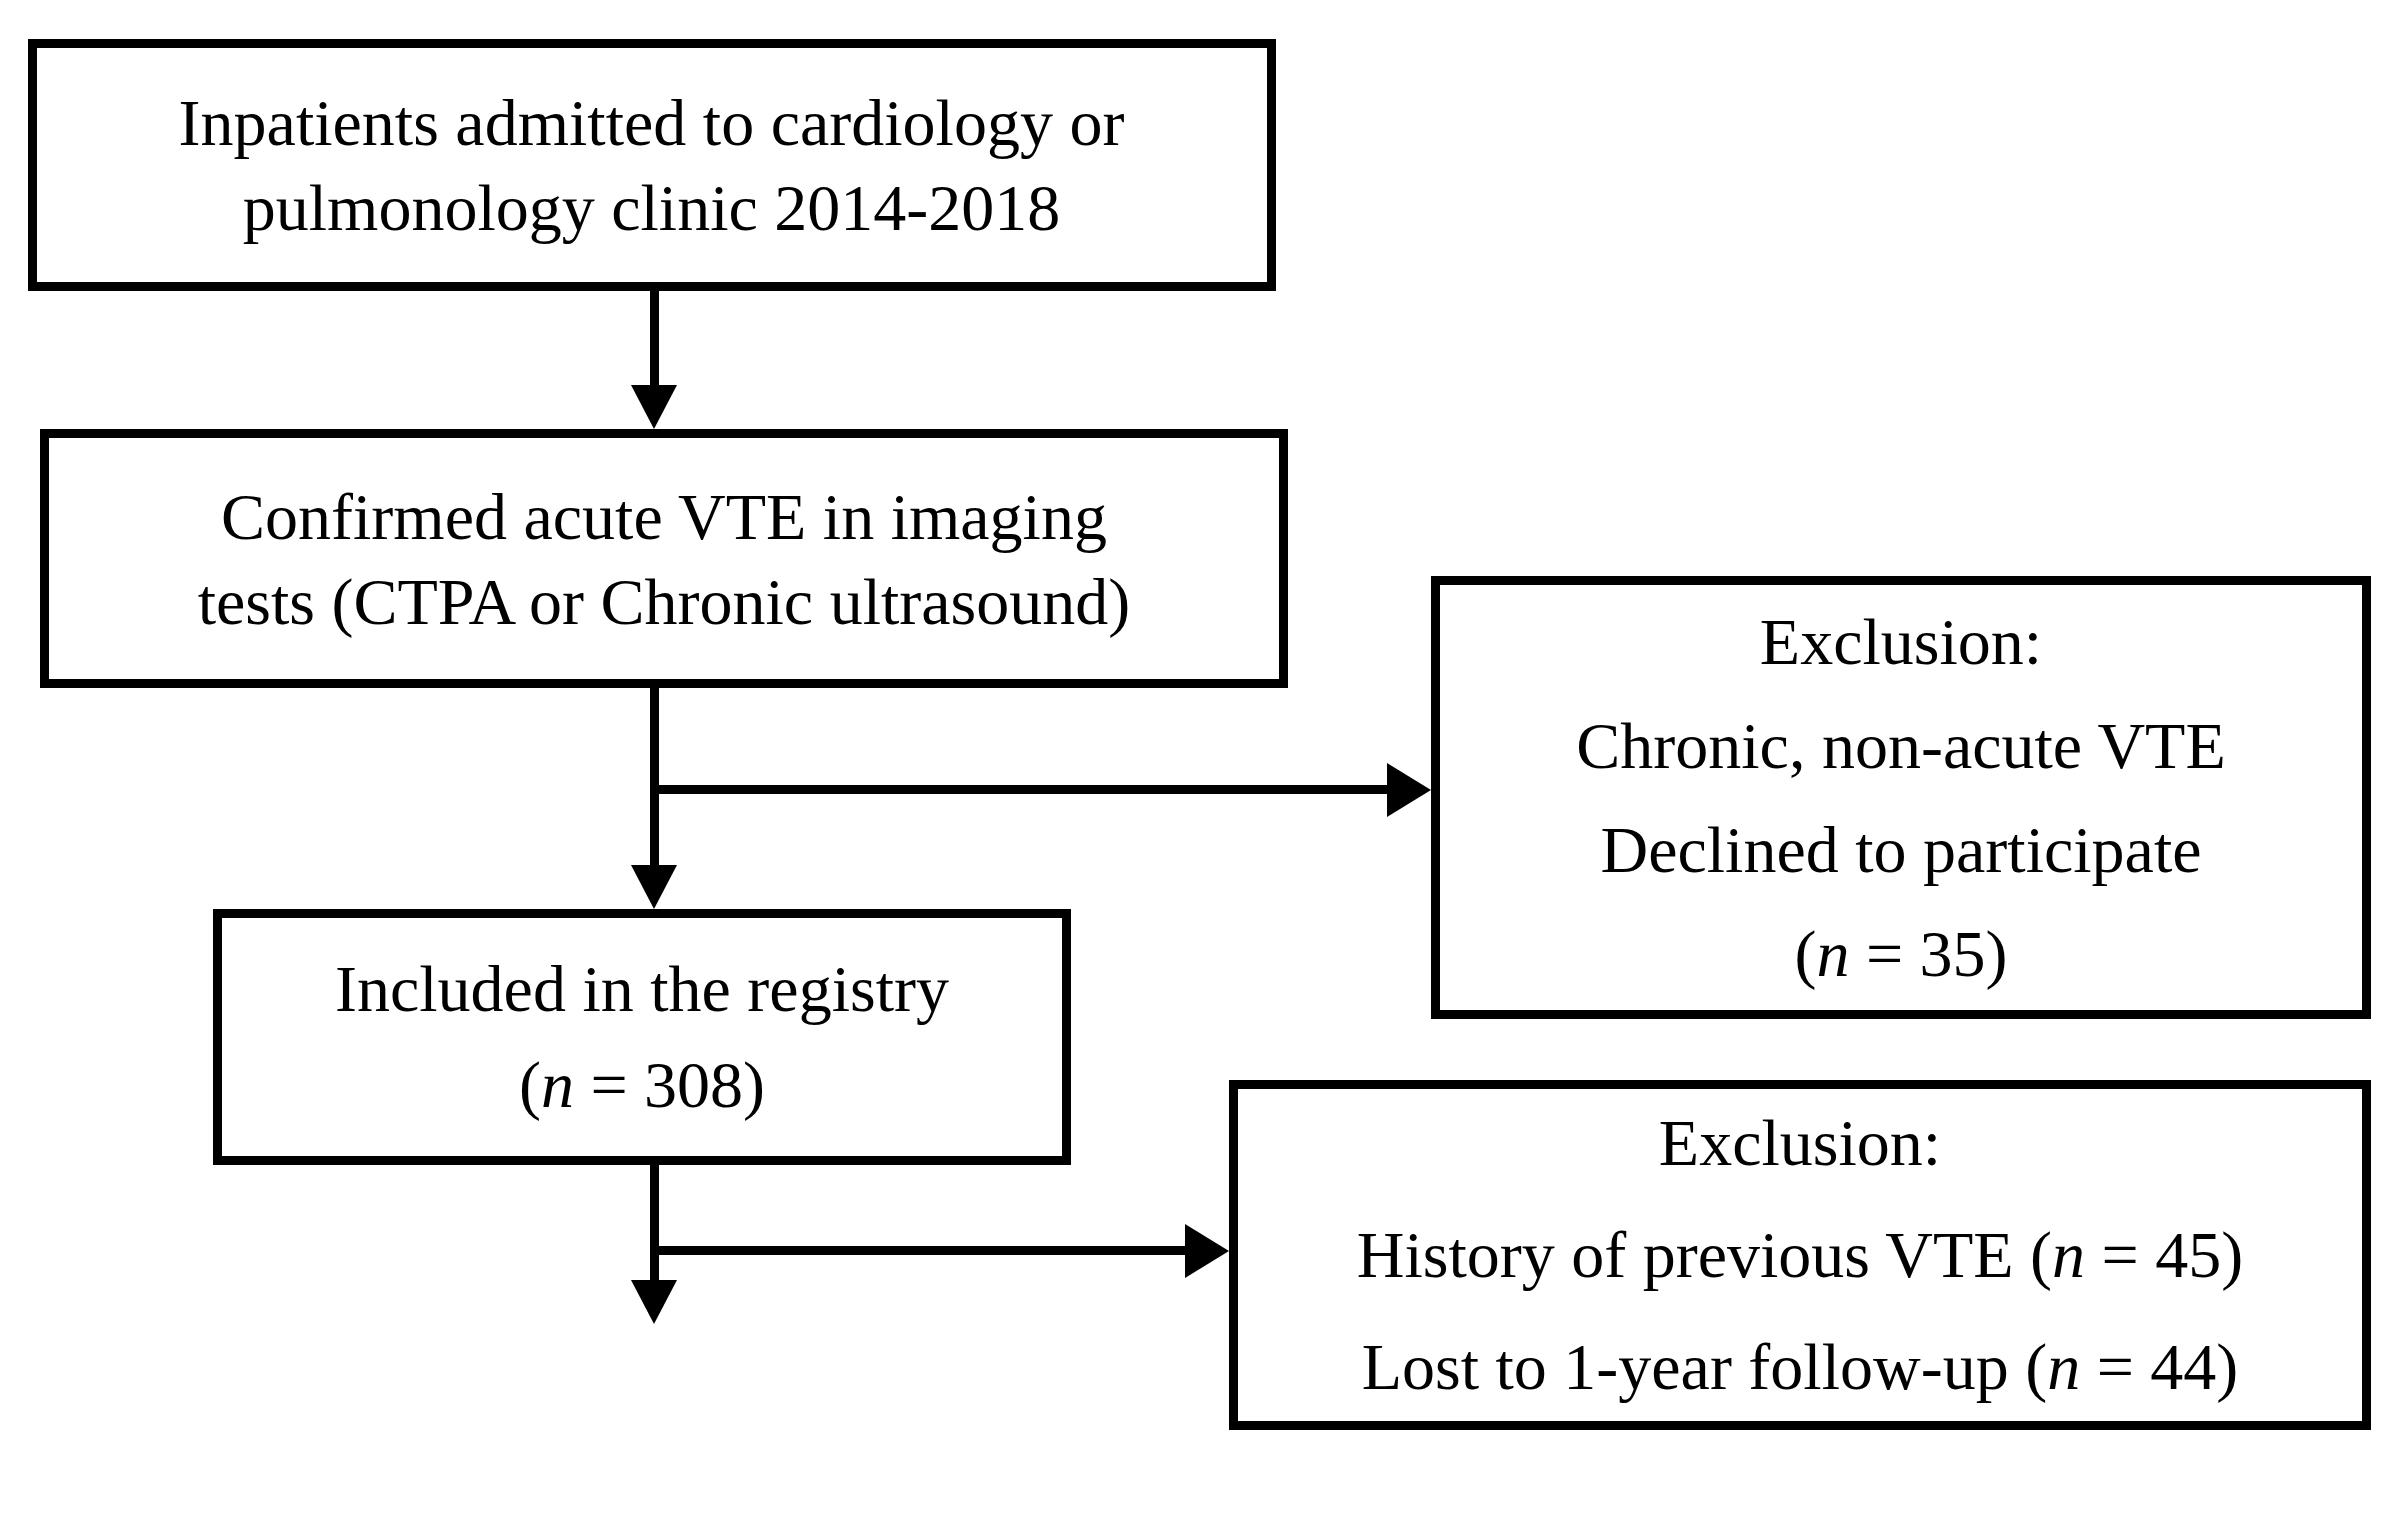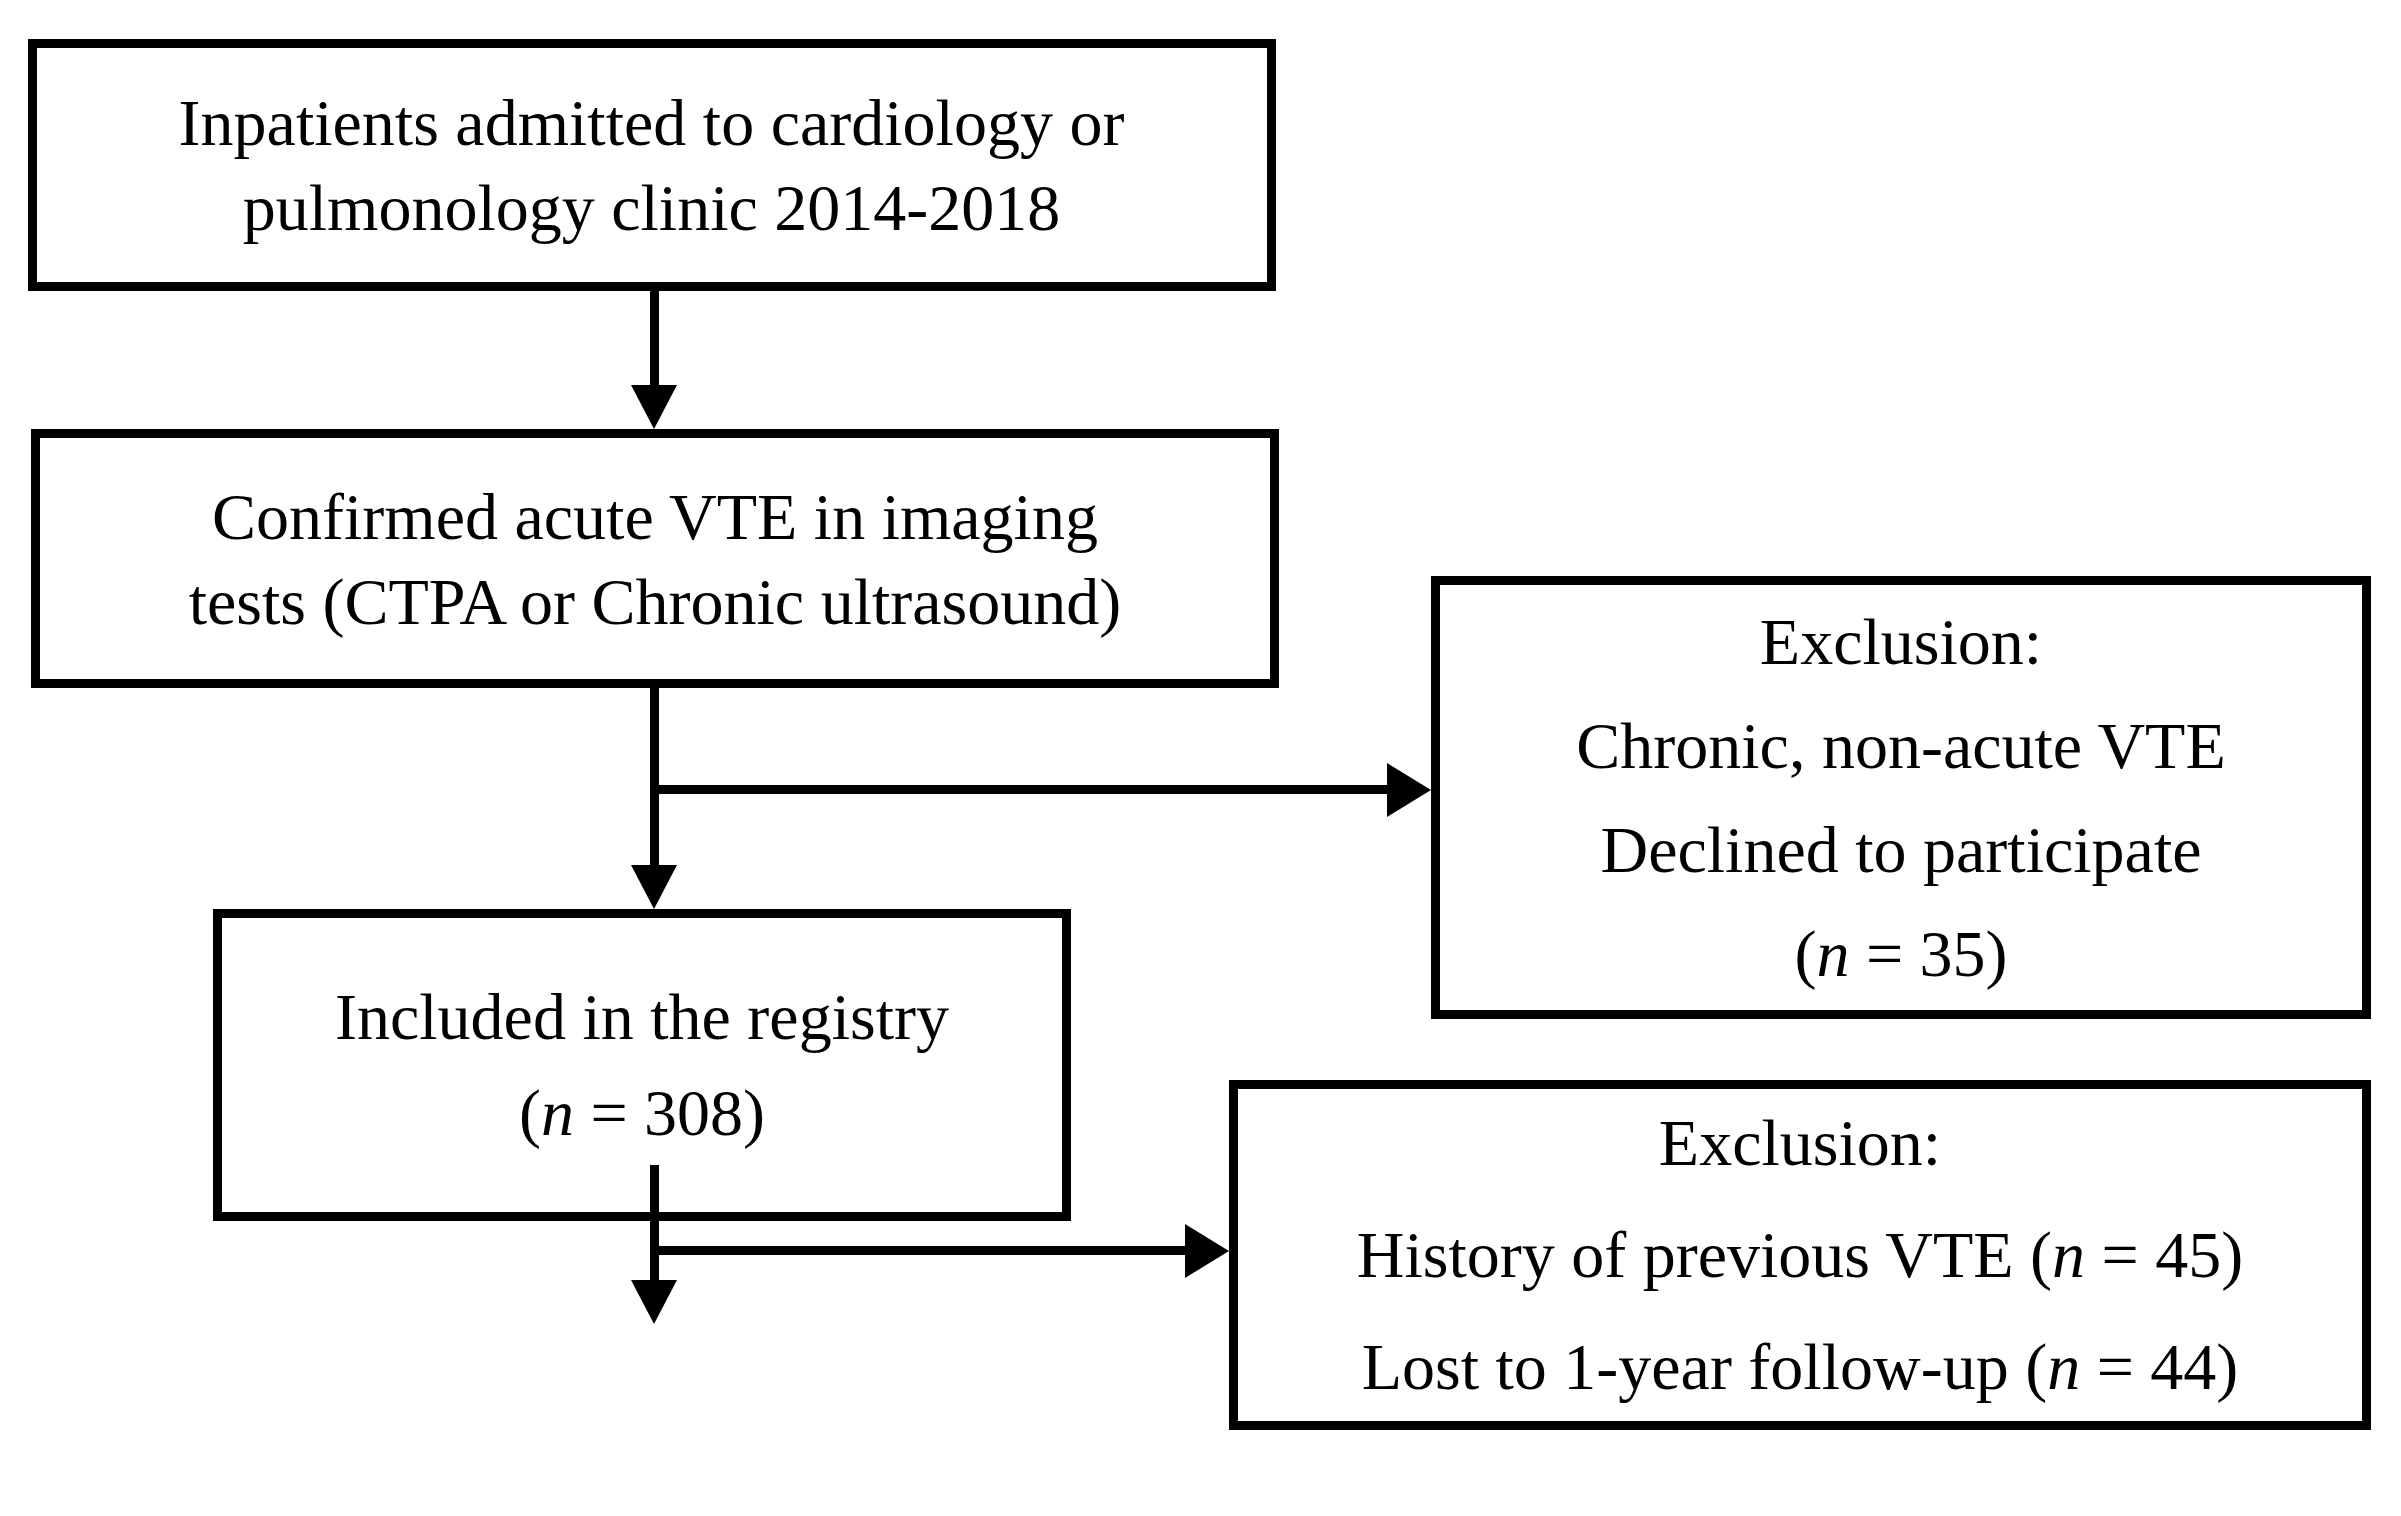--- a/index.html
+++ b/index.html
@@ -44,22 +44,22 @@
   }
   .head-right {
     position: absolute;
     width: 0; height: 0;
     border-top: 27px solid transparent;
     border-bottom: 27px solid transparent;
     border-left: 44px solid #000000;
   }
   
   #node-inpatients { left: 27.5px;   top: 39px;   width: 1248px; height: 252px; }
-  #node-confirmed  { left: 31px;   top: 429px;  width: 1248px; height: 259px; }
-  #node-registry   { left: 213px;  top: 909px;  width: 858px;  height: 312px; }
+  #node-confirmed  { left: 40px;   top: 429px;  width: 1248px; height: 259px; }
+  #node-registry   { left: 213px;  top: 909px;  width: 858px;  height: 256px; }
   #node-analyzed   { left: 213px;  top: 1324px; width: 870px;  height: 164px; }
   #node-exclusion1 { left: 1431px; top: 576px;  width: 940px; height: 443px; }
   #node-exclusion2 { left: 1229px; top: 1080px; width: 1142px; height: 350px; }
   i { font-style: italic; }
 </style>
 </head>
 <body>
 
 <div id="canvas">
 

